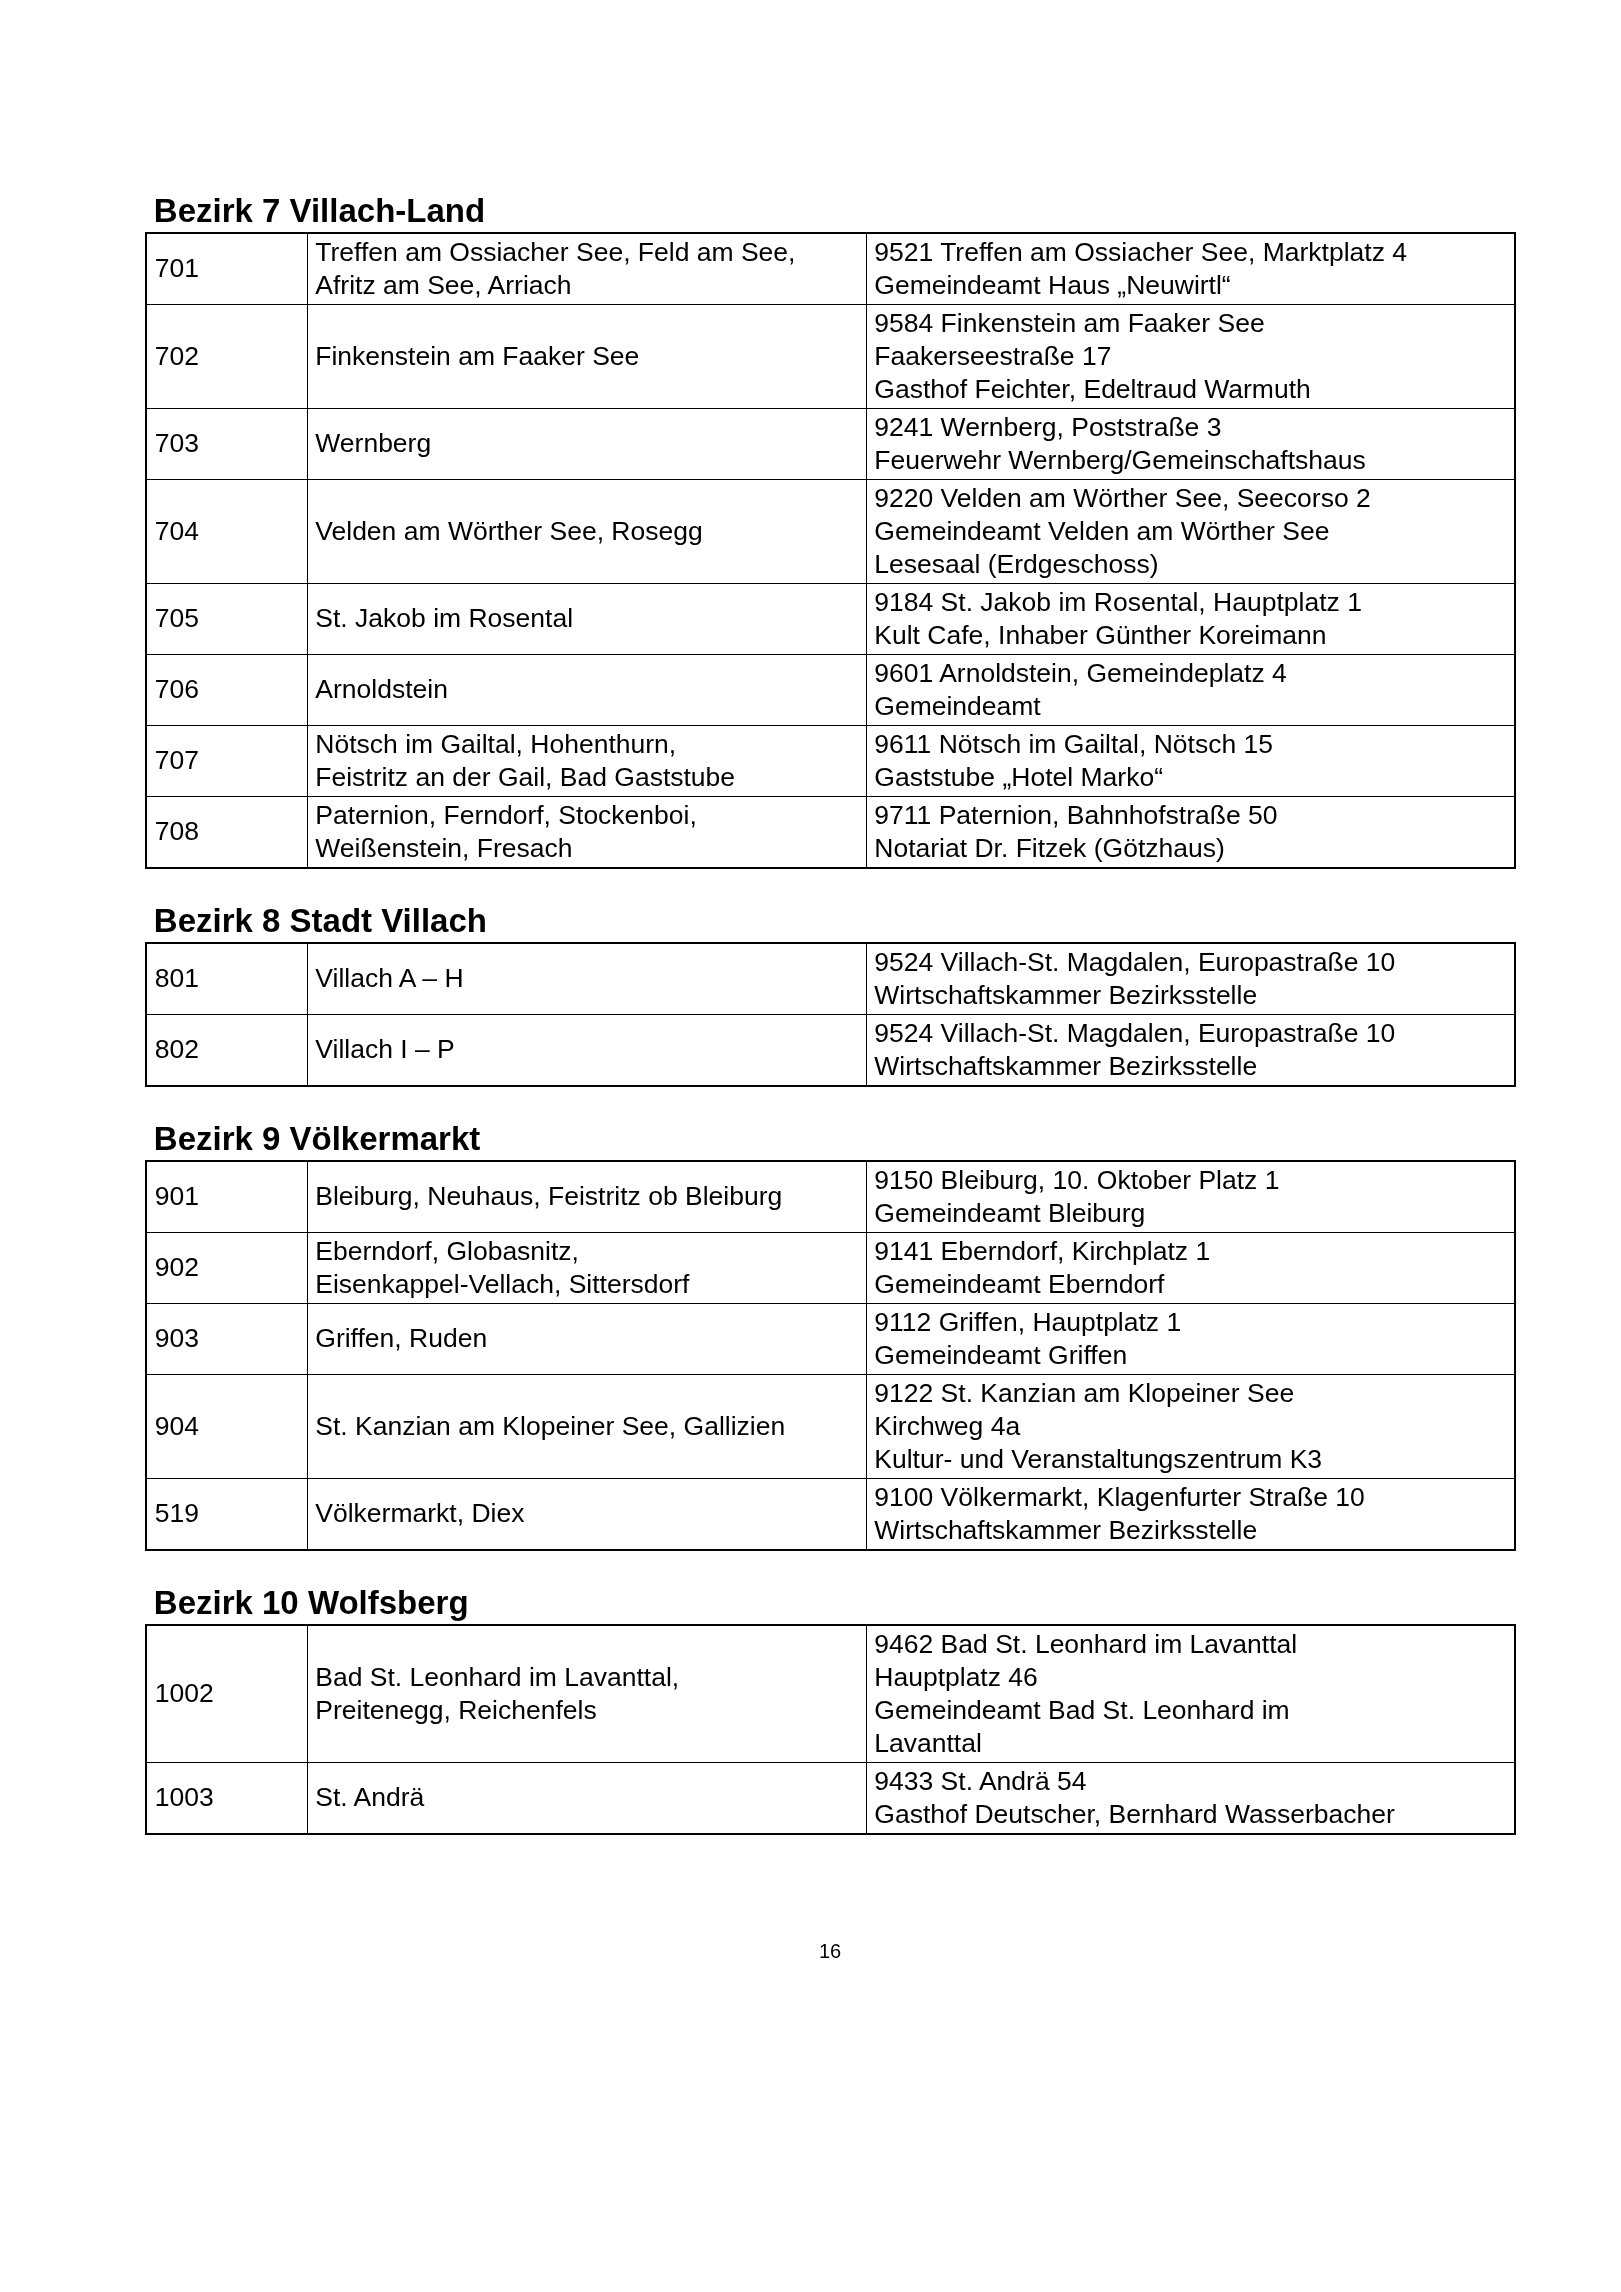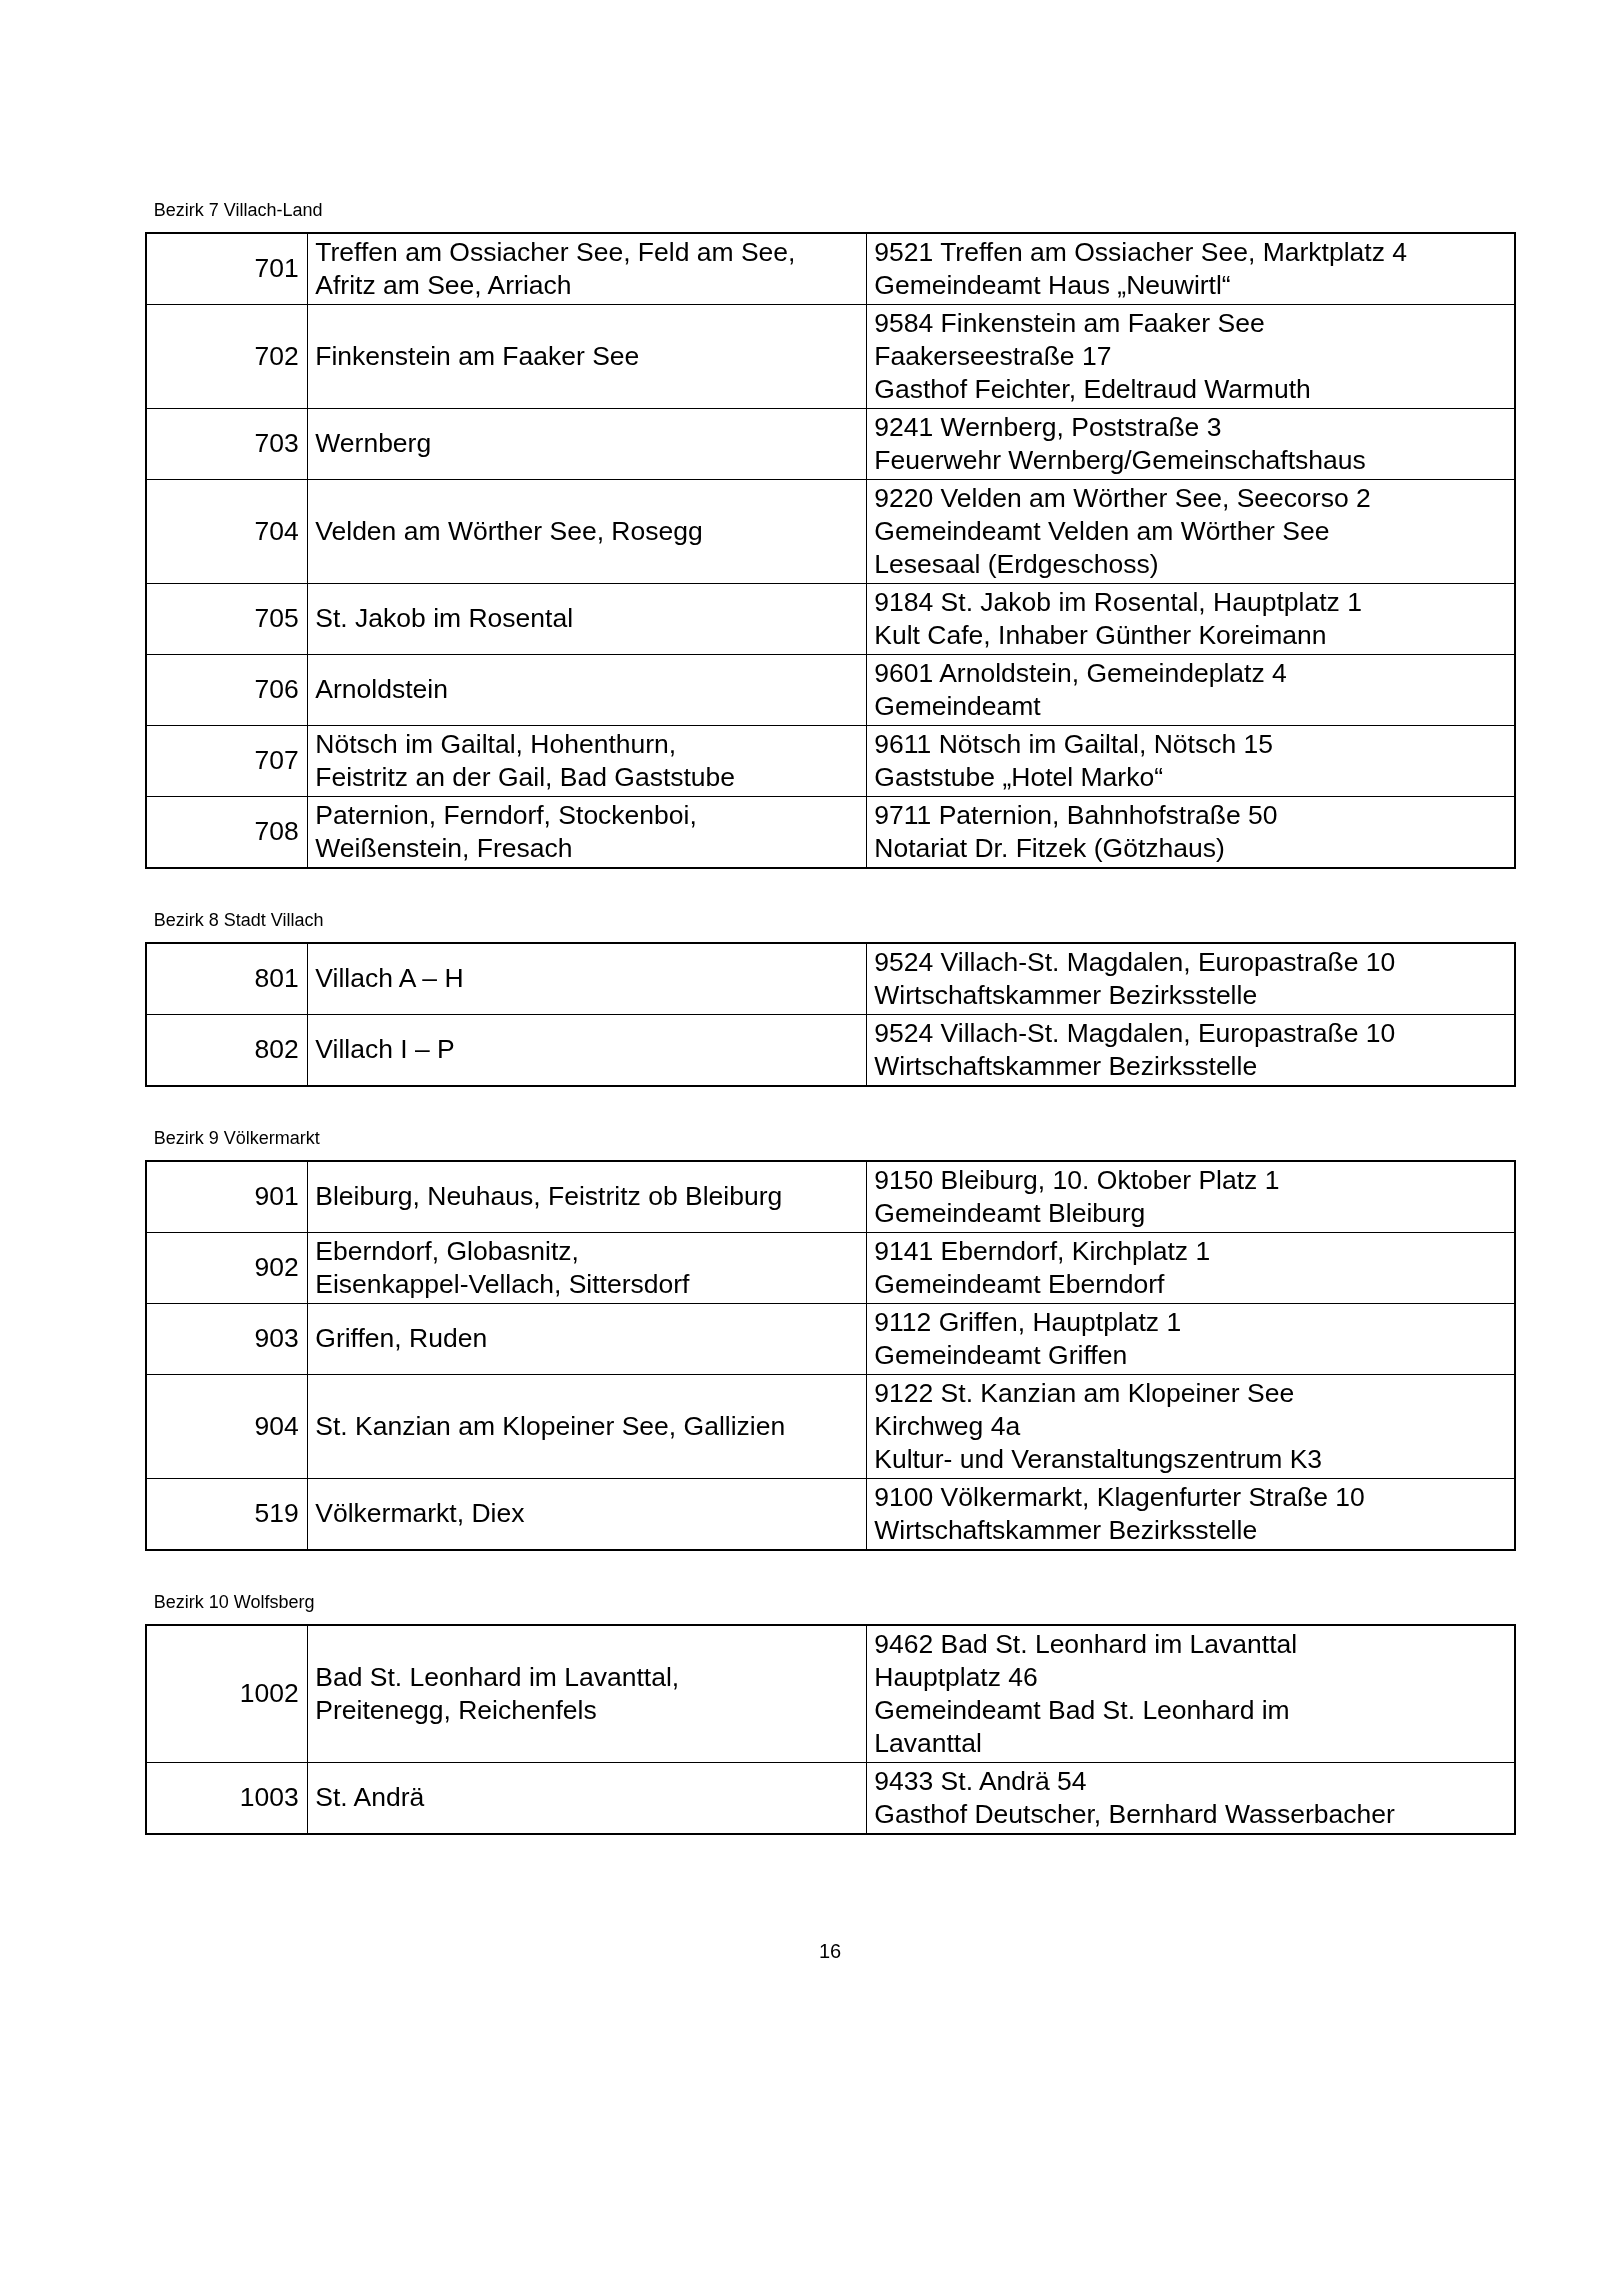--- a/index.html
+++ b/index.html
@@ -14,43 +14,43 @@
     font-family: "Liberation Sans", "DejaVu Sans", sans-serif;
     color: #000000;
   }
   .page {
     box-sizing: border-box;
     width: 1621px;
     padding: 196px 106px 0 145px;
   }
   .section { margin: 0; }
   .section-title {
-    font-size: 18px;
-    font-weight: normal;
+    font-size: 33px;
+    font-weight: bold;
     line-height: 29px;
     margin: 37px 0 6.9px 8.8px;
     letter-spacing: 0px;
   }
   .section:first-child .section-title { margin-top: 0; }
   table.district-table {
     border-collapse: collapse;
     table-layout: fixed;
     width: 1368px;
     border: 2px solid #000;
   }
   table.district-table td {
     border: 1px solid #000;
     font-size: 26.5px;
     line-height: 33px;
     vertical-align: middle;
     white-space: pre-line;
     padding: 2px 7.8px;
     overflow: hidden;
   }
-  td.cell-code   { text-align: right; padding: 2px 3.9px; }
+  td.cell-code   { text-align: left; padding: 2px 3.9px; }
   td.cell-muni   { padding-left: 9.8px; padding-right: 5.9px; }
   td.cell-place  { padding-left: 11.8px; padding-right: 5.9px; }
   .page-number {
     margin-top: 100px;
     width: 1370px;
     text-align: center;
     font-size: 20px;
     line-height: 33px;
   }
 </style>

